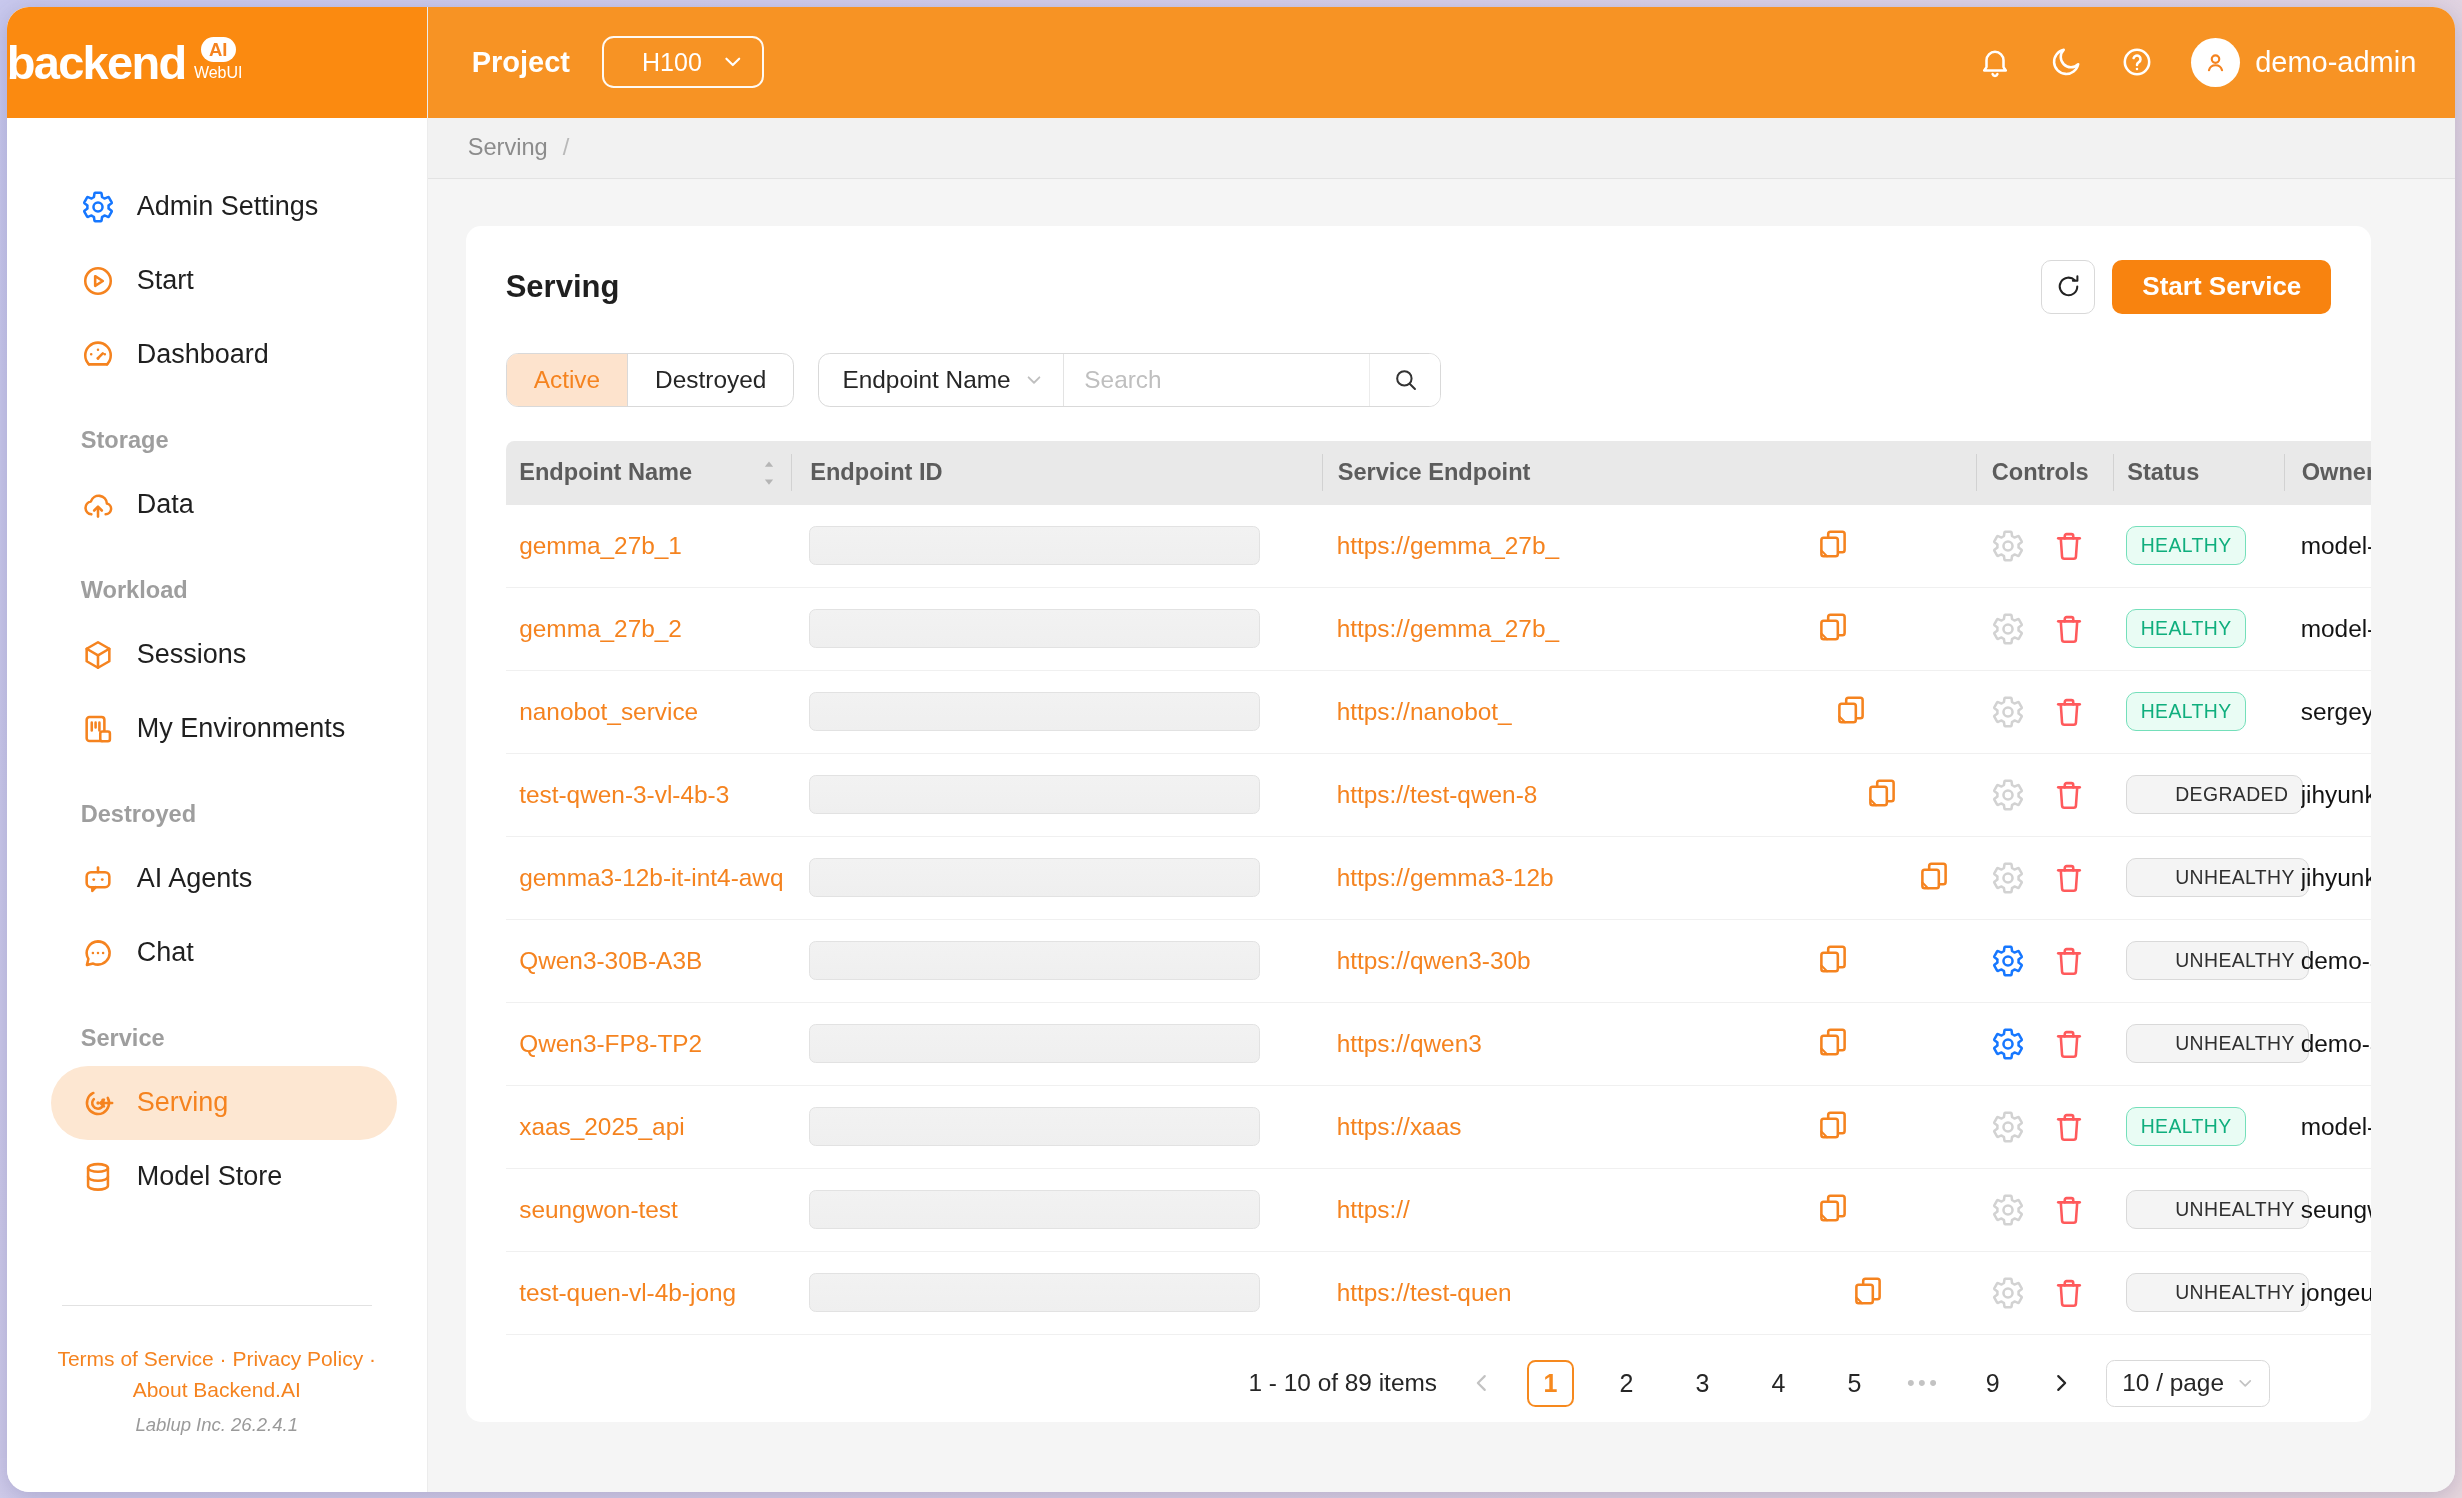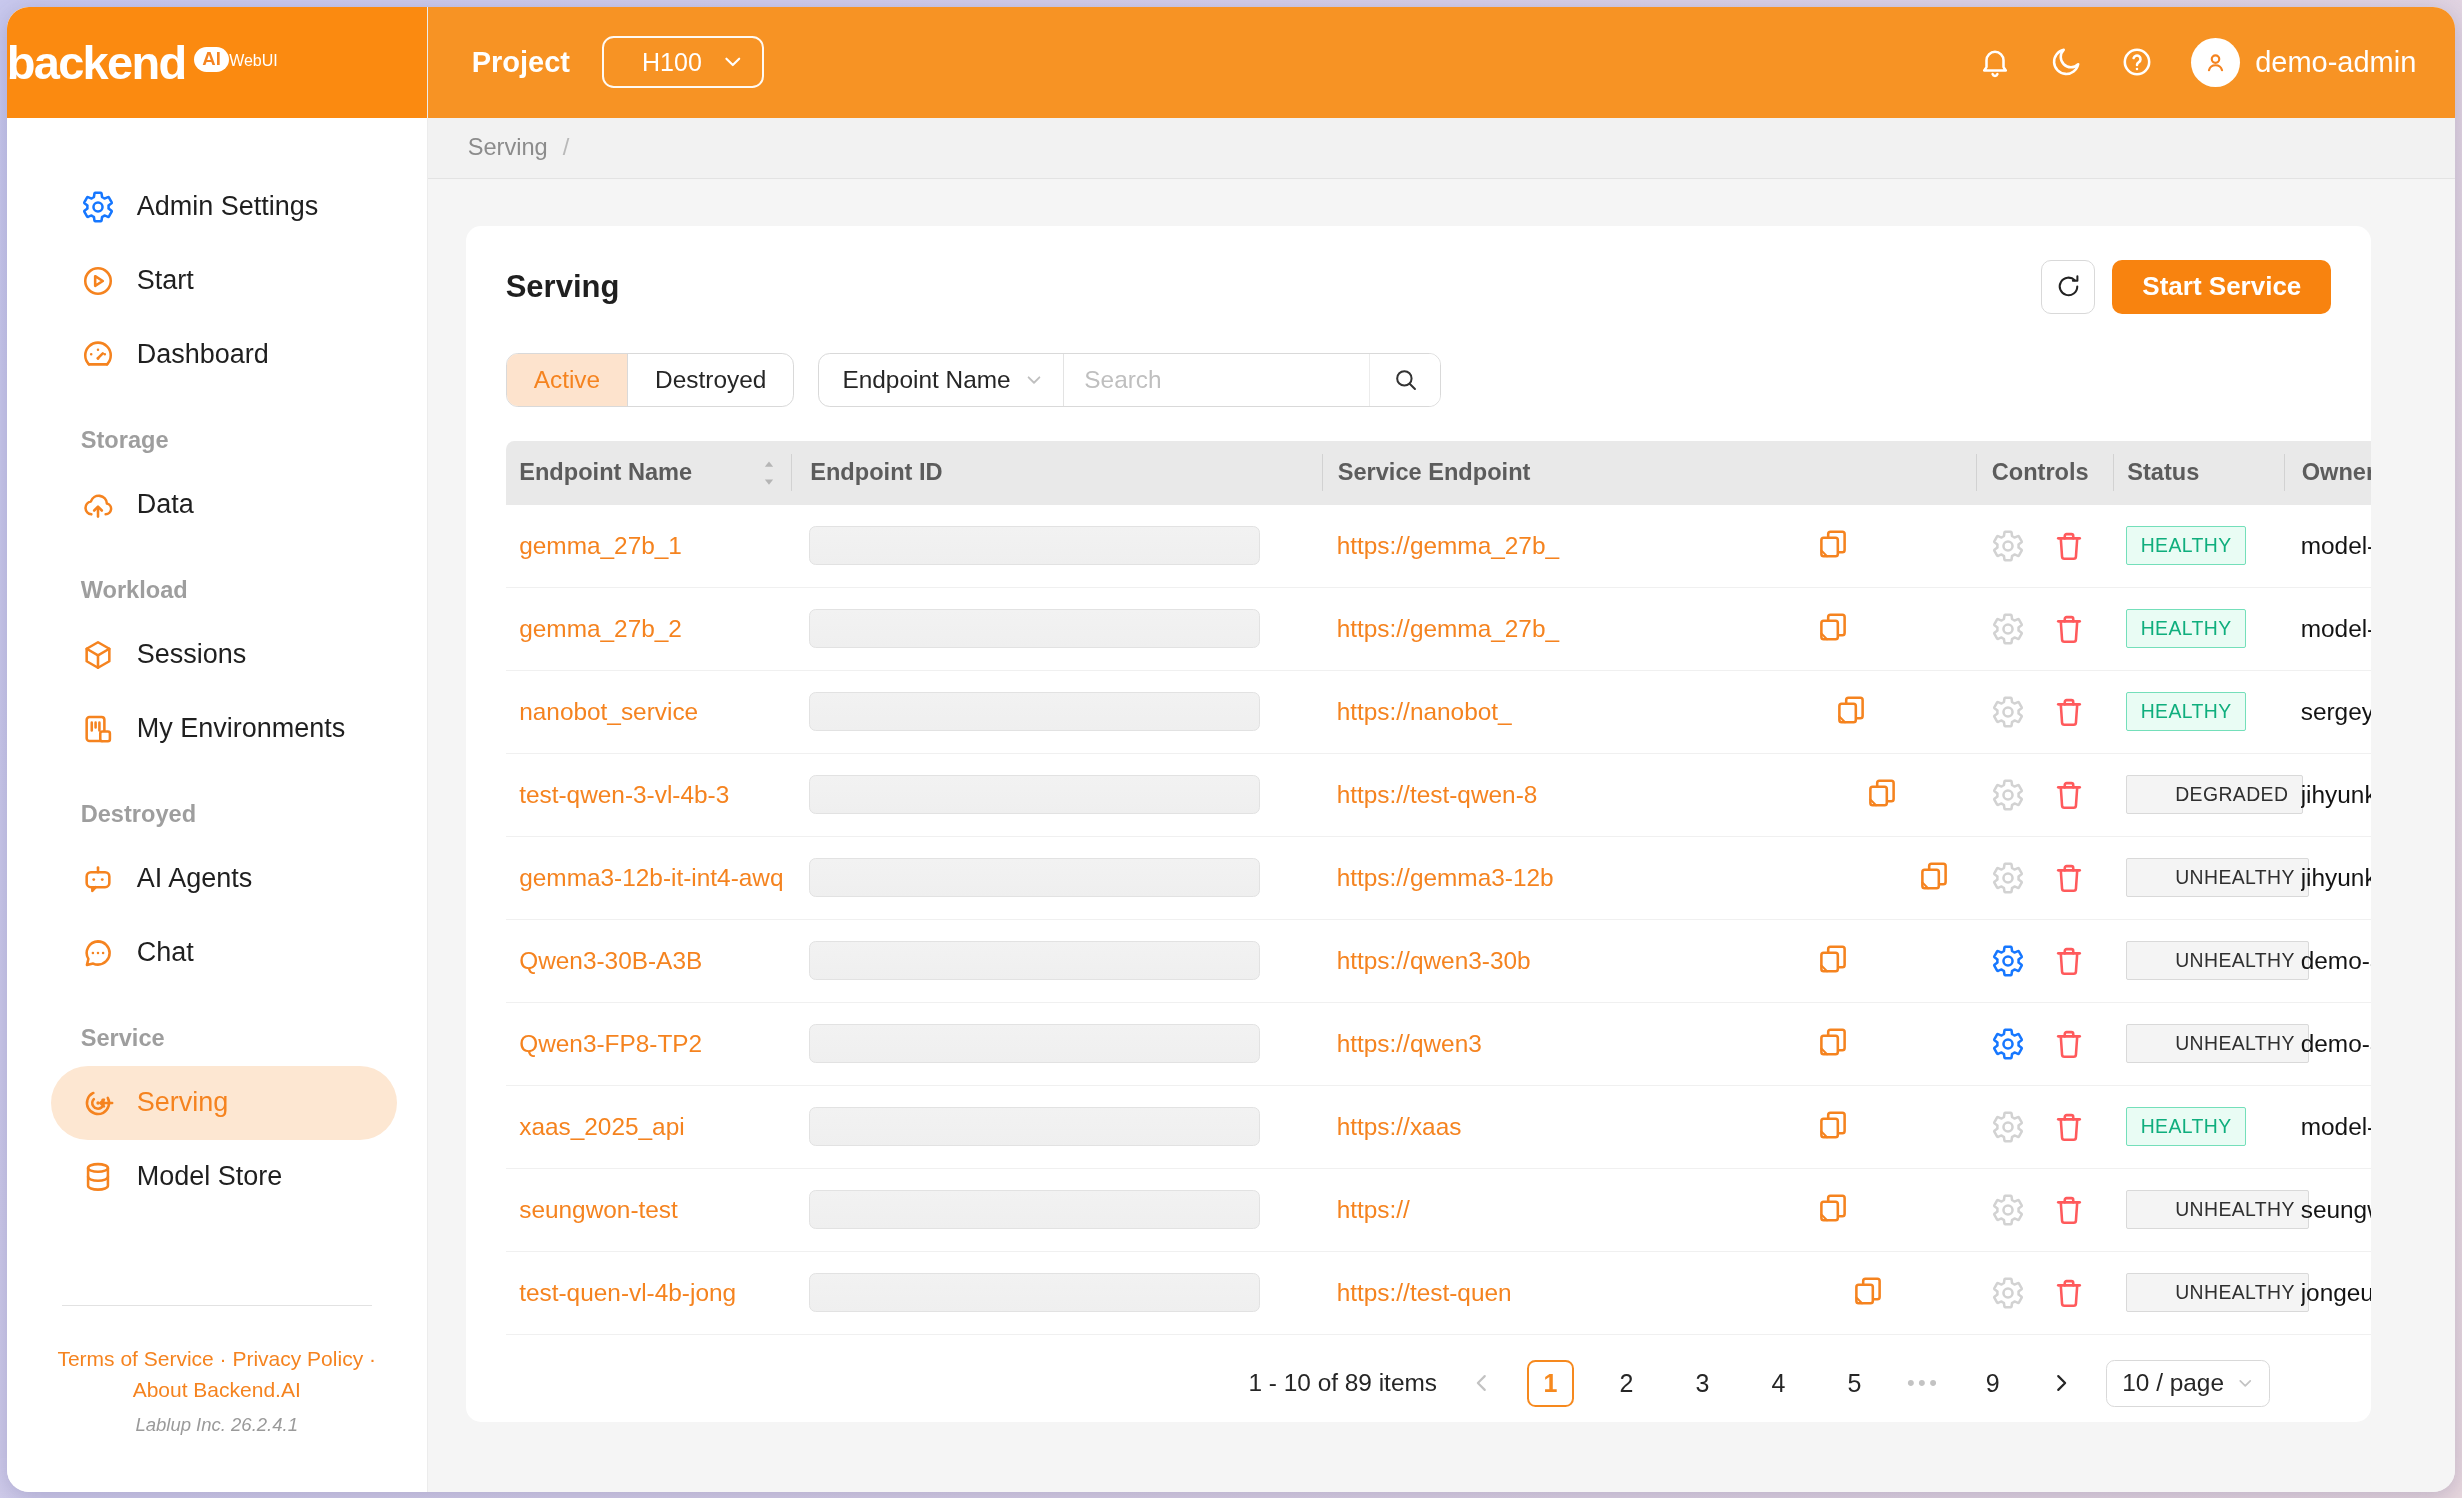--- a/index.html
+++ b/index.html
@@ -7,21 +7,21 @@
   body { background:linear-gradient(115deg,#c9c9ee 0%,#d6cfe9 40%,#e9d8de 100%); position:relative; }
 
   .window { position:absolute; inset:6.7px; border-radius:22px; overflow:hidden; background:#f5f5f5;
             display:flex; box-shadow:0 5px 25px rgba(60,60,120,.25); }
 
   
   .sidebar { width:421px; background:#ffffff; display:flex; flex-direction:column; flex-shrink:0;
              border-right:0.8px solid #ececec; }
   .logo-block { height:111px; background:#fb8a10; display:flex; align-items:center; flex-shrink:0; }
   .brand { color:#fff; font-size:47px; font-weight:700; letter-spacing:-1.7px; line-height:1; }
-  .brand-badge-stack { margin-left:8.4px; display:flex; align-items:center; margin-top:-5px; }
+  .brand-badge-stack { margin-left:8.4px; display:flex; flex-direction:column; align-items:center; margin-top:-5px; }
   .ai-badge { background:#fff; color:#f5831f; font-weight:700; font-size:18.5px; border-radius:15px;
               padding:3.4px 8.4px; line-height:1; }
   .webui { color:#fff; font-size:16px; margin-top:1.7px; }
 
   .side-nav { padding-top:52px; }
   .side-section { padding-left:74px; height:54px; display:flex; align-items:center; margin-top:22px;
                   color:#9e9e9e; font-size:23.6px; font-weight:600; }
   .side-item { height:74px; margin:0 29.5px 0 44px; padding-left:30px; border-radius:37px;
                display:flex; align-items:center; gap:22px; cursor:pointer;
                color:#1f1f1f; font-size:27px; }
@@ -113,21 +113,21 @@
   .copy-ic { position:absolute; right:126px; width:34px; height:37px; color:#f5831f; cursor:pointer; }
   .tbody .trow:nth-child(3) .copy-ic { right:108px; }
   .tbody .trow:nth-child(4) .copy-ic { right:77px; }
   .tbody .trow:nth-child(5) .copy-ic { right:25px; }
   .tbody .trow:nth-child(10) .copy-ic { right:91px; }
   .ctrl-ic { width:34px; height:34px; cursor:pointer; }
   .gear-gray { color:#d2d2d2; }
   .gear-blue { color:#1677ff; }
   .trash { color:#ff5a5c; margin-left:27px; }
   .badge { height:39px; display:inline-flex; align-items:center; padding:0 13.5px; font-size:19.4px;
-           border-radius:2px; letter-spacing:0.4px; white-space:nowrap; }
+           border-radius:10px; letter-spacing:0.4px; white-space:nowrap; }
   .badge.healthy { background:#e9fcf4; border:1.7px solid #74dfba; color:#0fae7d; }
   .badge.neutral { background:#f4f4f4; border:1.7px solid #d9d9d9; color:#2f2f2f;padding-left:48px; }
   .owner-text { white-space:nowrap; overflow:hidden; }
 
   
   .pagination { margin:25px 101px 0 0; display:flex; align-items:center; justify-content:flex-end; gap:34px; }
   .pg-summary { font-size:24.4px; color:#262626; }
   .pg-chev { width:22px; height:22px; cursor:pointer; }
   .pg-chev.disabled { color:#c3c3c3; }
   .pg-chev.enabled { color:#262626; }

